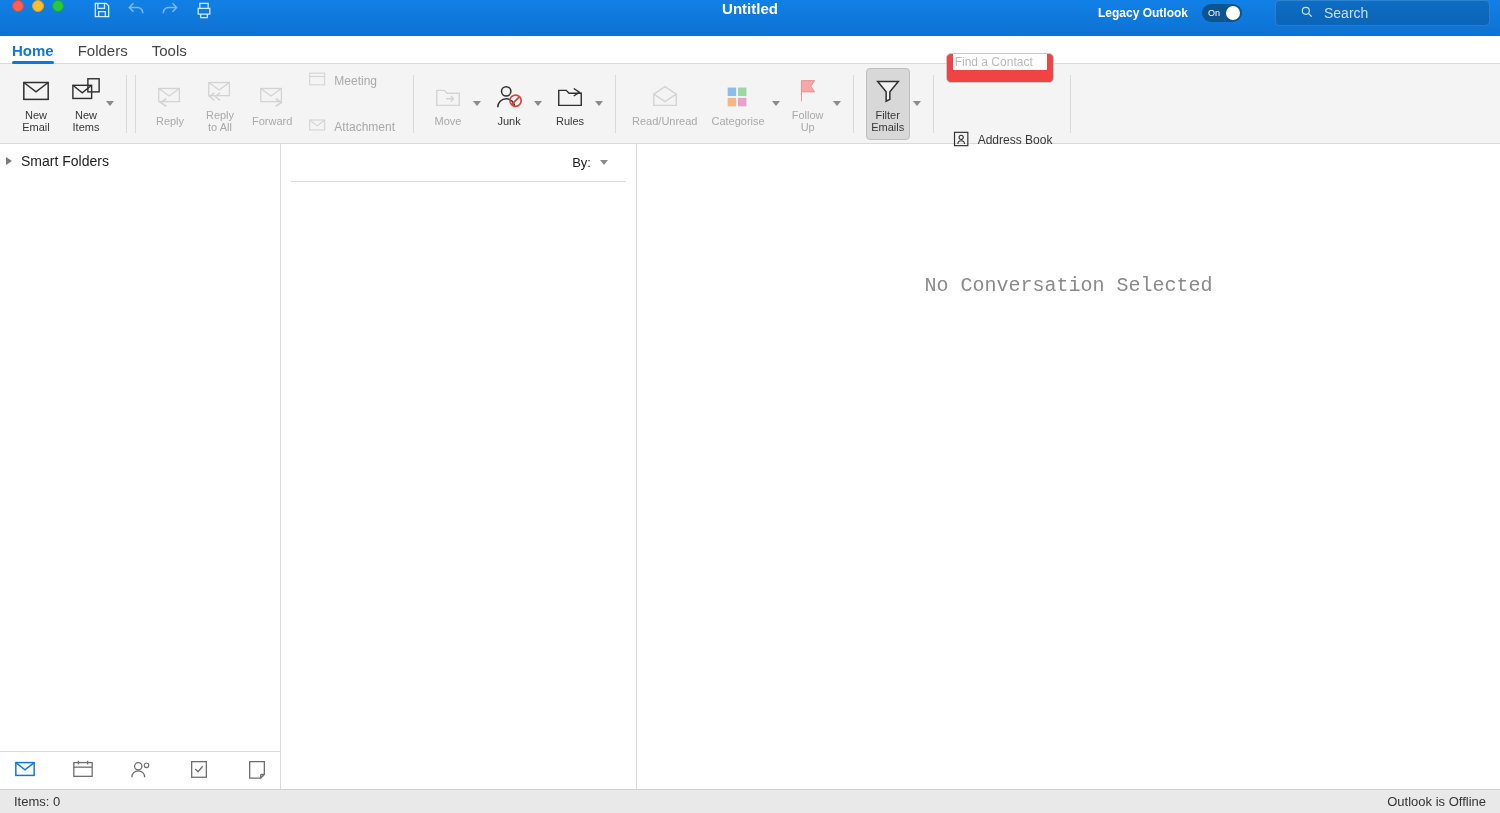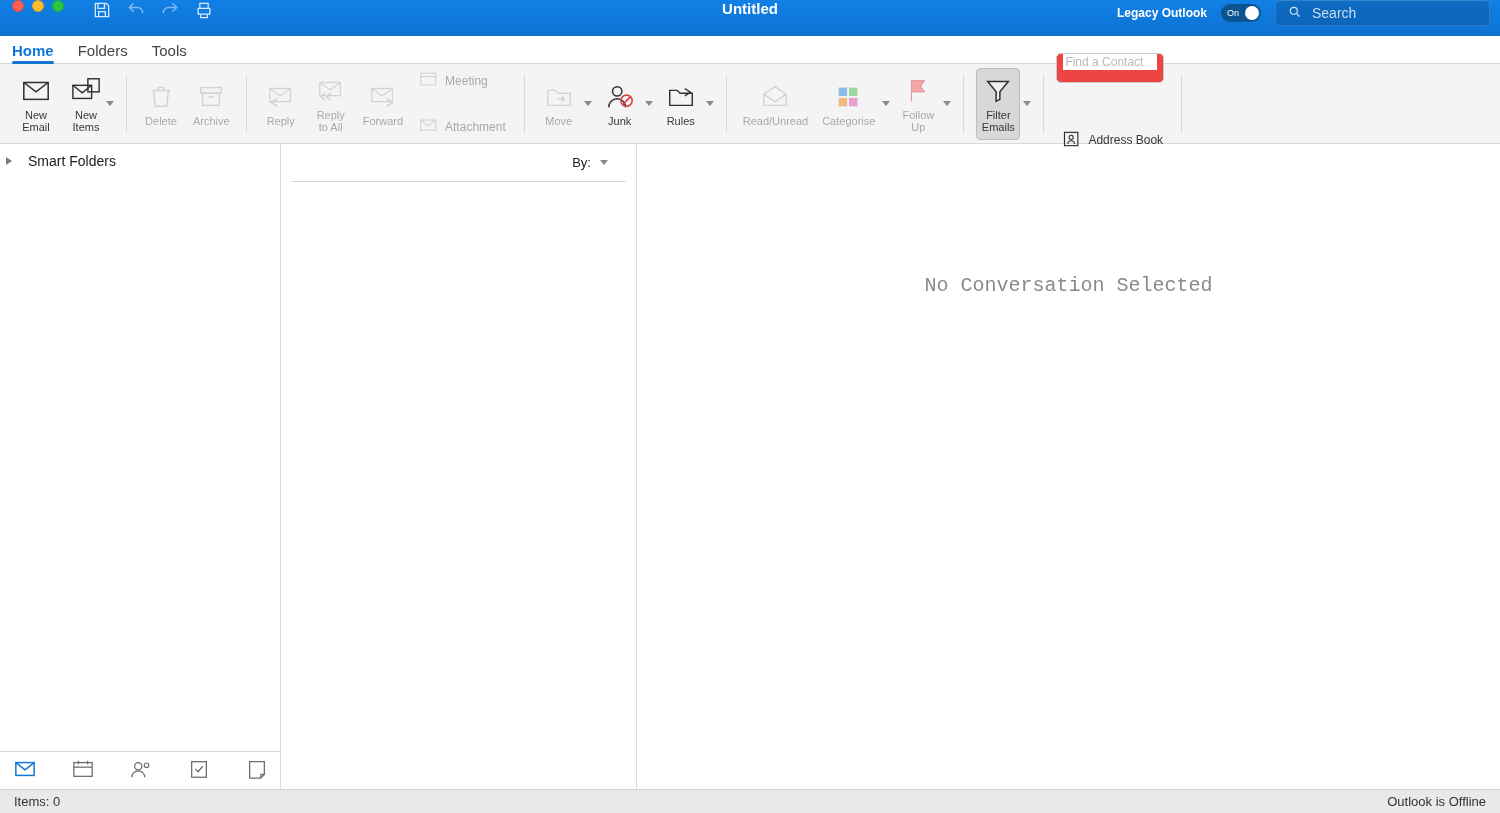--- a/index.html
+++ b/index.html
@@ -52,21 +52,21 @@
   .qat-icon.disabled { opacity:0.55; }
   .window-title {
     position:absolute; left:0; right:0; text-align:center;
     font-size:15px; font-weight:600; pointer-events:none;
   }
   .titlebar-right { margin-left:auto; display:flex; align-items:center; gap:14px; padding-right:10px; }
   .legacy-label { font-size:12px; font-weight:600; }
   .toggle { width:40px; height:18px; border-radius:9px; background:#0b548f; position:relative; display:flex; align-items:center; cursor:pointer;}
   .toggle .on-label { color:#fff; font-size:9px; padding-left:6px;}
   .toggle .knob { position:absolute; right:2px; width:14px; height:14px; border-radius:50%; background:#fff;}
-  .search-wrap { position:relative; width:215px; height:26px; background:rgba(0,0,0,0.15); border-radius:5px; display:flex; align-items:center; padding:0 12px; border:1px solid rgba(255,255,255,0.15);}
+  .search-wrap { position:relative; width:215px; height:26px; background:rgba(0,0,0,0.15); border-radius:5px; display:flex; align-items:center; padding:0 24px; border:1px solid rgba(255,255,255,0.15);margin-left:19px;}
   .search-wrap svg { width:14px; height:14px; stroke:#cde4f7; fill:none;}
   .search-wrap input {
     background:transparent; border:none; outline:none; margin-left:8px; color:#fff; font-size:14px; width:100%;
   }
   .search-wrap input::placeholder { color:#c8ddf0; }
 
   
   .ribbon-tabs { height:28px; background:var(--body-bg); border-bottom:1px solid var(--ribbon-border); display:flex; align-items:flex-end; padding-left:12px; gap:24px;}
   .ribbon-tab { font-size:15px; color:#444; padding-bottom:4px; cursor:pointer; position:relative;}
   .ribbon-tab.active { color:var(--tab-underline); font-weight:600;}
@@ -102,21 +102,21 @@
 
   .contact-input-wrap {
     display:flex; align-items:flex-start; height:30px; width:108px; border:1px solid #c8c8c8; border-radius:5px; background:#ef4444; padding:0 6px;
   }
   .contact-input-wrap input { border:none; outline:none; font-size:12px; width:100%; color:#555;}
   .contact-input-wrap input::placeholder { color:var(--placeholder);}
 
   
   .main { display:flex; height: calc(813px - 36px - 28px - 80px - 24px); }
   .sidebar { width:281px; border-right:1px solid var(--divider); display:flex; flex-direction:column;}
-  .folder-row { display:flex; align-items:center; gap:16px; height:34px; padding-left:6px; font-size:14px; color:#222; cursor:pointer;}
+  .folder-row { display:flex; align-items:center; gap:9px; height:34px; padding-left:6px; font-size:14px; color:#222; cursor:pointer;}
   .chev { width:0;height:0;border-top:4px solid transparent;border-bottom:4px solid transparent;border-left:6px solid #7a7a7a;}
   .sidebar-spacer { flex:1;}
   .navbar { height:38px; border-top:1px solid var(--divider); display:flex; align-items:center; padding-left:14px; gap:36px;}
   .navbar svg { width:22px; height:20px; stroke:var(--nav-icon); fill:none;}
   .navbar .nav-mail svg { stroke:var(--blue);}
   .list-pane { width:356px; border-right:1px solid var(--divider); display:flex; flex-direction:column;}
   .list-header { height:38px; border-bottom:1px solid var(--divider); display:flex; align-items:center; justify-content:flex-end; padding-right:18px; gap:6px; font-size:13px; color:#222; margin-left:10px; margin-right:10px;}
   .reading-pane { flex:1; display:flex; align-items:flex-start; justify-content:center; padding-top:130px; color:var(--message-pane-text); font-size:20px; font-weight:500;font-family:Liberation Mono, monospace;}
 
   
@@ -206,44 +206,20 @@
           </span>
         </div>
         <div class="lbl" style="white-space:pre-line;">New
 Items</div>
       </div>
       <span class="dd-caret" style="margin-left:-2px;"></span>
     </div>
   </div>
   <div class="sep"></div>
 
-  <div class="group">
-    <div class="btn-big disabled">
-      <div class="icon-wrap">
-          <span>
-        <svg viewBox="0 0 32 28">
-              <path class="line" d="M8 8h16l-2 17H10z M6 8h20 M13 8V5h6v3" fill="none" stroke-width="1.6" stroke="var(--light-icon)"></path>
-            </svg>
-      </span>
-        </div>
-      <div class="lbl">Delete</div>
-    </div>
-    <div class="btn-big disabled">
-      <div class="icon-wrap">
-          <span>
-        <svg viewBox="0 0 32 28">
-              <rect class="line" x="5" y="5" width="22" height="6" fill="none" stroke-width="1.5" stroke="var(--light-icon)"></rect>
-              <rect class="line" x="7" y="11" width="18" height="13" fill="none" stroke-width="1.5" stroke="var(--light-icon)"></rect>
-              <line class="line" x1="13" y1="15" x2="19" y2="15" stroke-width="1.5" stroke="var(--light-icon)"></line>
-            </svg>
-      </span>
-        </div>
-      <div class="lbl">Archive</div>
-    </div>
-  </div>
   <div class="sep"></div>
 
   <div class="group">
     <div class="btn-big disabled">
       <div class="icon-wrap">
           <span>
         <svg viewBox="0 0 32 28">
               <rect class="line" x="4" y="6" width="22" height="14" fill="none" stroke="var(--light-icon)" stroke-width="1.4"></rect>
               <path class="line" d="M4 6l11 8 11-8" fill="none" stroke="var(--light-icon)" stroke-width="1.4"></path>
               <path class="line" d="M12 25l-6-4 6-4" fill="none" stroke="#c58bd0" stroke-width="1.8"></path>

